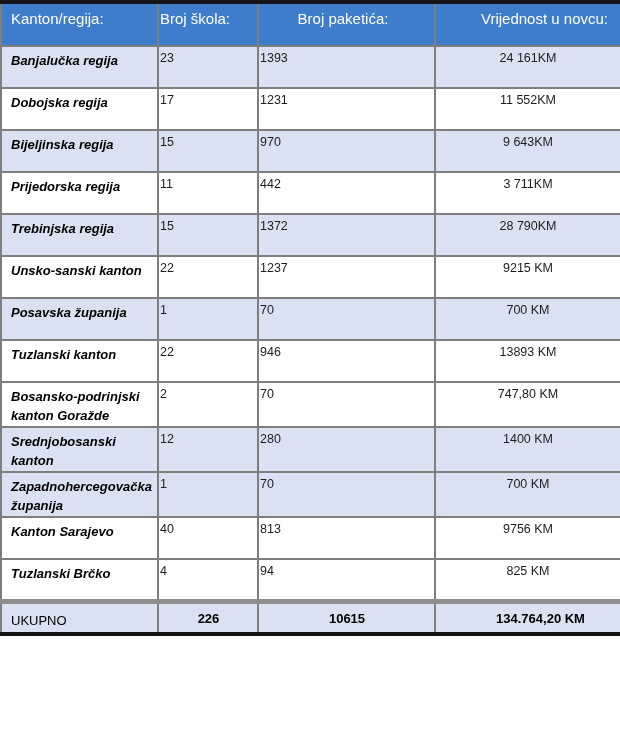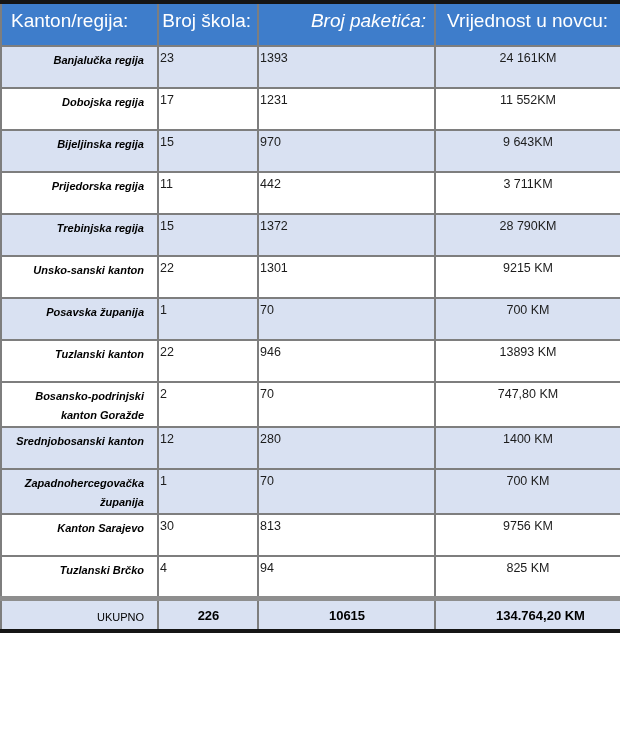--- a/index.html
+++ b/index.html
@@ -26,42 +26,42 @@
   th,td{
     border:2px solid var(--border-gray);
     vertical-align:top;
     box-sizing:border-box;
     overflow:hidden;
   }
   thead th{
     background:var(--header-bg);
     color:#ffffff;
     font-weight:400;
-    font-size:19px;
+    font-size:15px;
     height:44px;
     padding-top:6px;
   }
   th.name{text-align:left;padding-left:9px;}
-  th.schools{text-align:right;padding-right:6px;}
-  th.packages{text-align:right;padding-right:8px;font-style:italic;}
+  th.schools{text-align:left;padding-right:24px;}
+  th.packages{text-align:center;padding-right:8px;}
   th.value{text-align:right;padding-right:12px;}
 
   tbody td{
     height:42px;
     padding-top:4px;
     font-size:12.5px;
     color:var(--text-dark);
     background:#ffffff;
   }
   tbody tr.shaded td{background:var(--band-bg);}
   td.name{
     font-weight:bold;font-style:italic;
-    text-align:right;
+    text-align:left;
     padding-left:9px;padding-right:13px;
-    font-size:11px;line-height:19px;color:#000000;
+    font-size:13px;line-height:19px;color:#000000;
   }
   td.schools{text-align:left;}
   td.packages{padding-right:44px;}
   td.value{text-align:center;}
 
   tfoot td{
     background:var(--band-bg);
     border-top:5px solid #8e8e8e;
     height:33px;
     padding-top:7px;
@@ -117,21 +117,21 @@
       </tr>
       <tr class="shaded">
         <td class="name">Trebinjska regija</td>
         <td class="schools">15</td>
         <td class="packages">1372</td>
         <td class="value">28 790KM</td>
       </tr>
       <tr class="plain">
         <td class="name">Unsko-sanski kanton</td>
         <td class="schools">22</td>
-        <td class="packages">1301</td>
+        <td class="packages">1237</td>
         <td class="value">9215 KM</td>
       </tr>
       <tr class="shaded">
         <td class="name">Posavska županija</td>
         <td class="schools">1</td>
         <td class="packages">70</td>
         <td class="value">700 KM</td>
       </tr>
       <tr class="plain">
         <td class="name">Tuzlanski kanton</td>
@@ -152,21 +152,21 @@
         <td class="value">1400 KM</td>
       </tr>
       <tr class="shaded">
         <td class="name">Zapadnohercegovačka županija</td>
         <td class="schools">1</td>
         <td class="packages">70</td>
         <td class="value">700 KM</td>
       </tr>
       <tr class="plain">
         <td class="name">Kanton Sarajevo</td>
-        <td class="schools">30</td>
+        <td class="schools">40</td>
         <td class="packages">813</td>
         <td class="value">9756 KM</td>
       </tr>
       <tr class="plain">
         <td class="name">Tuzlanski Brčko</td>
         <td class="schools">4</td>
         <td class="packages">94</td>
         <td class="value">825 KM</td>
       </tr>
     </tbody>

